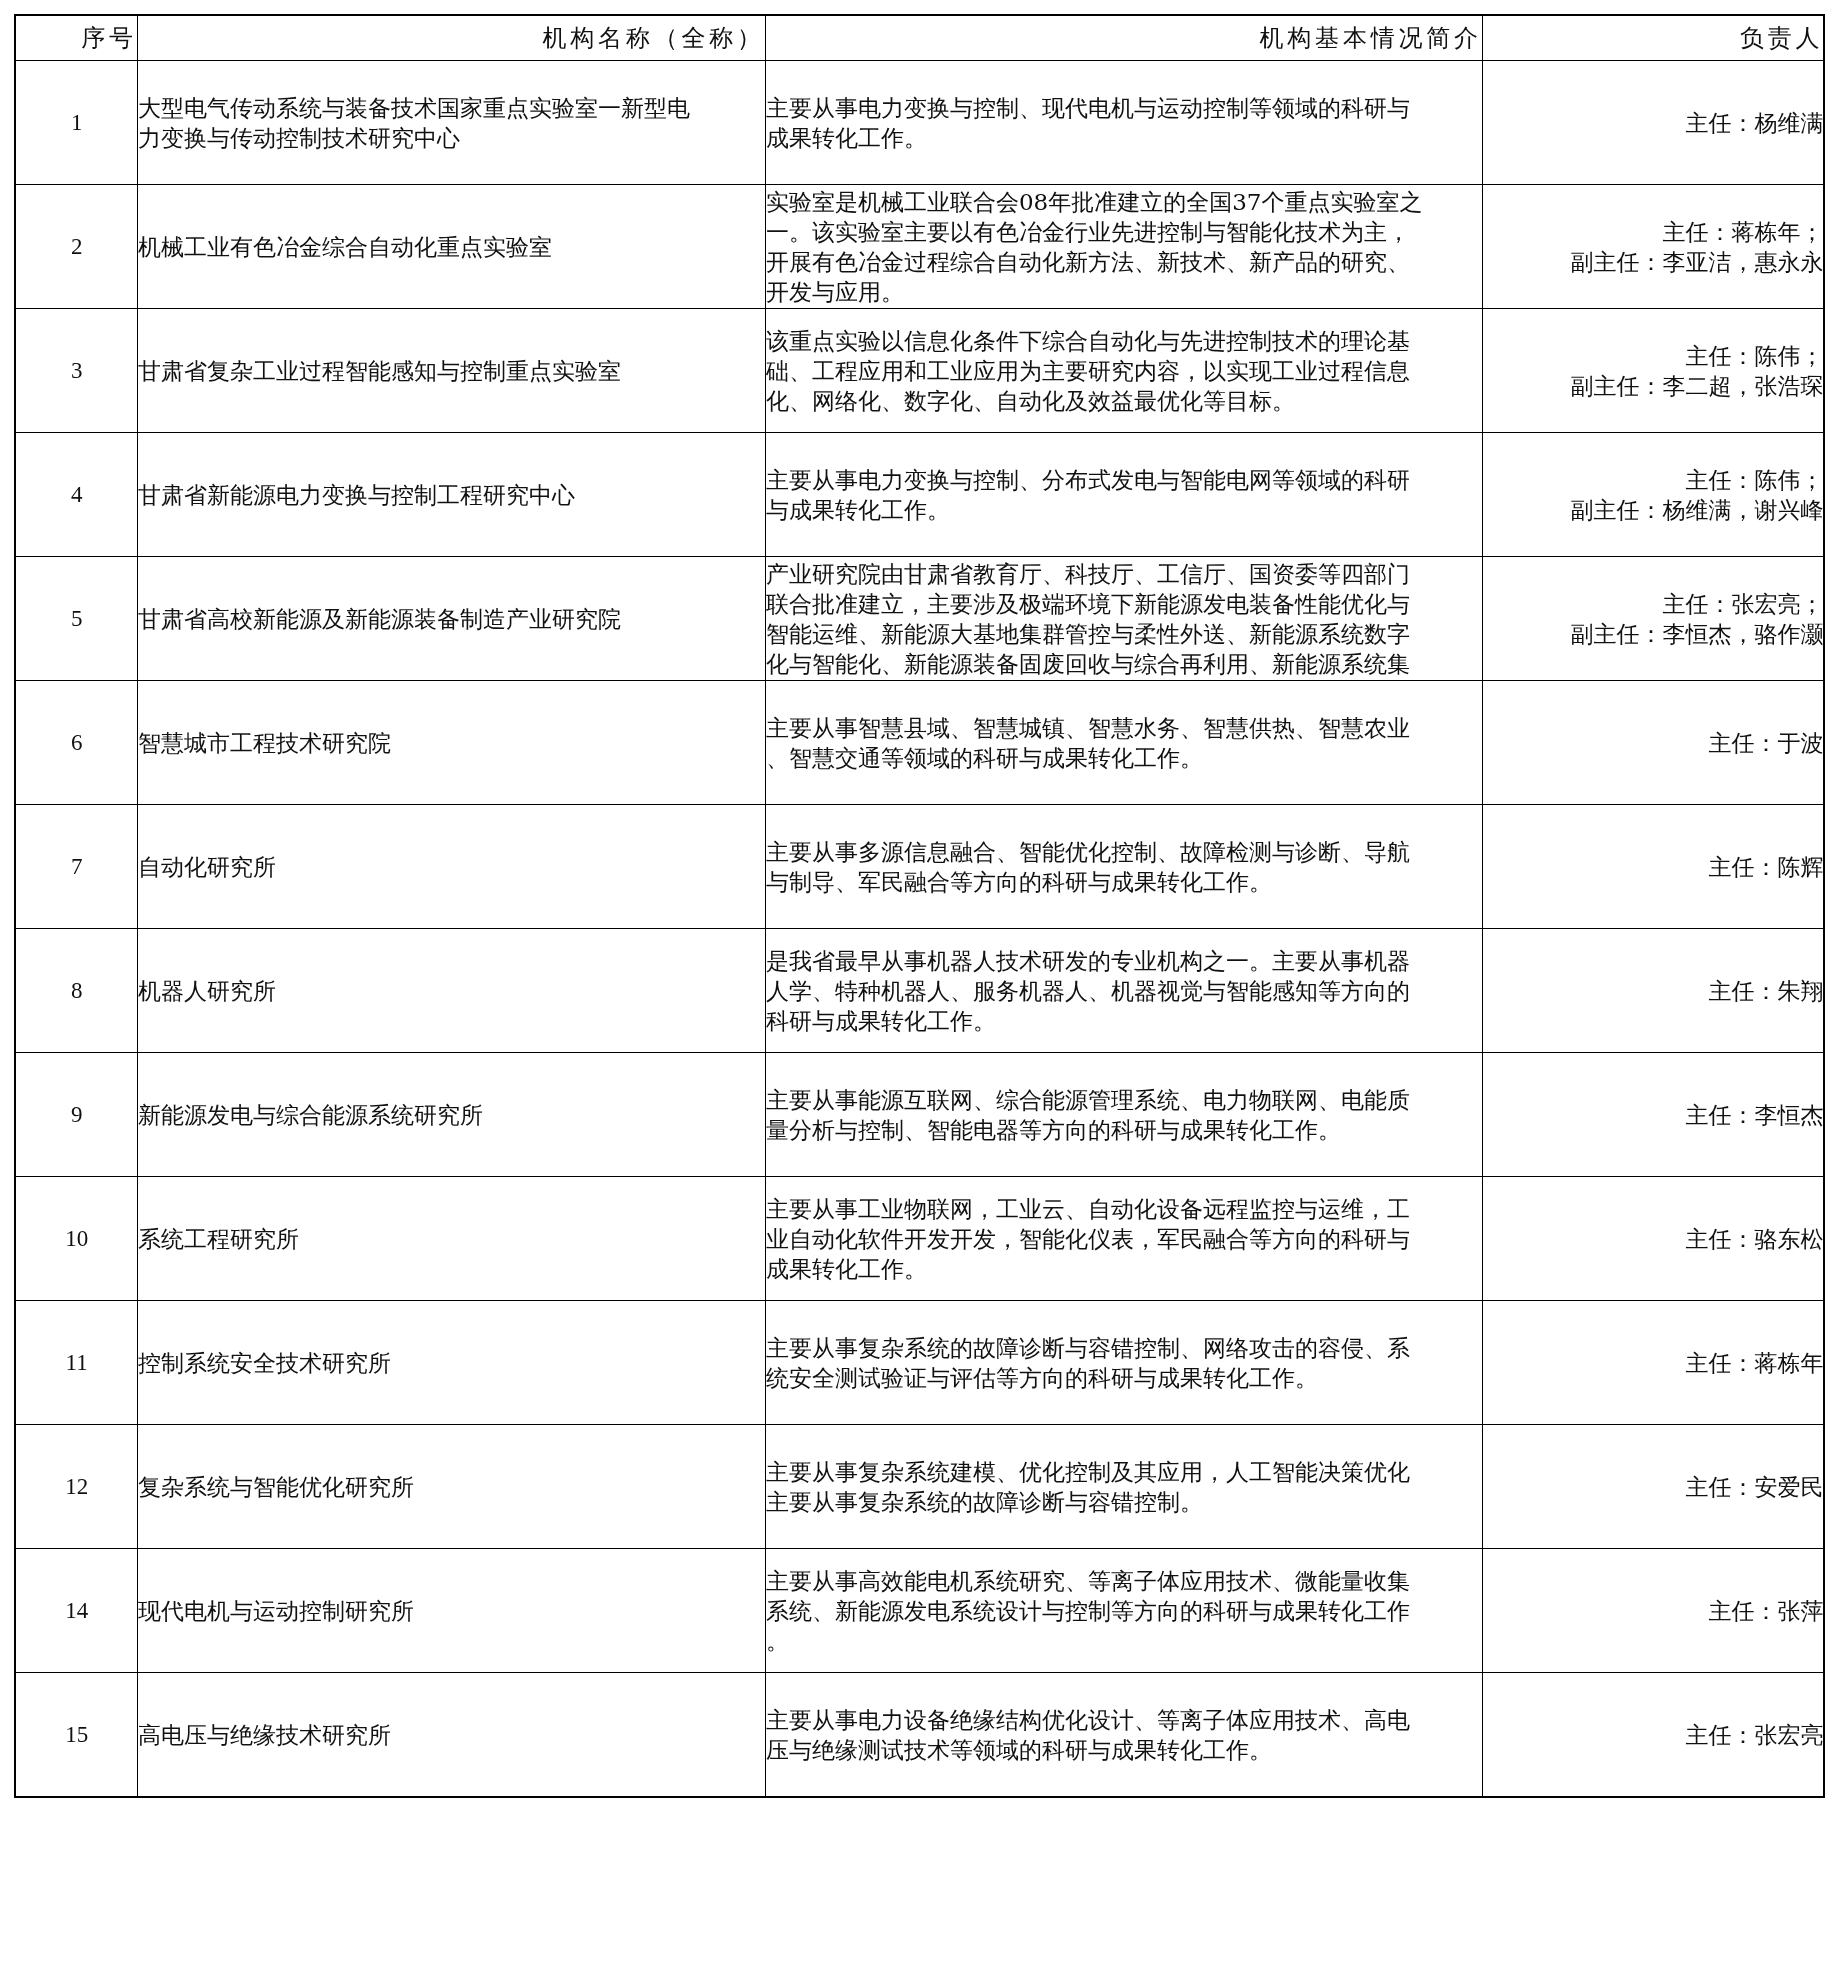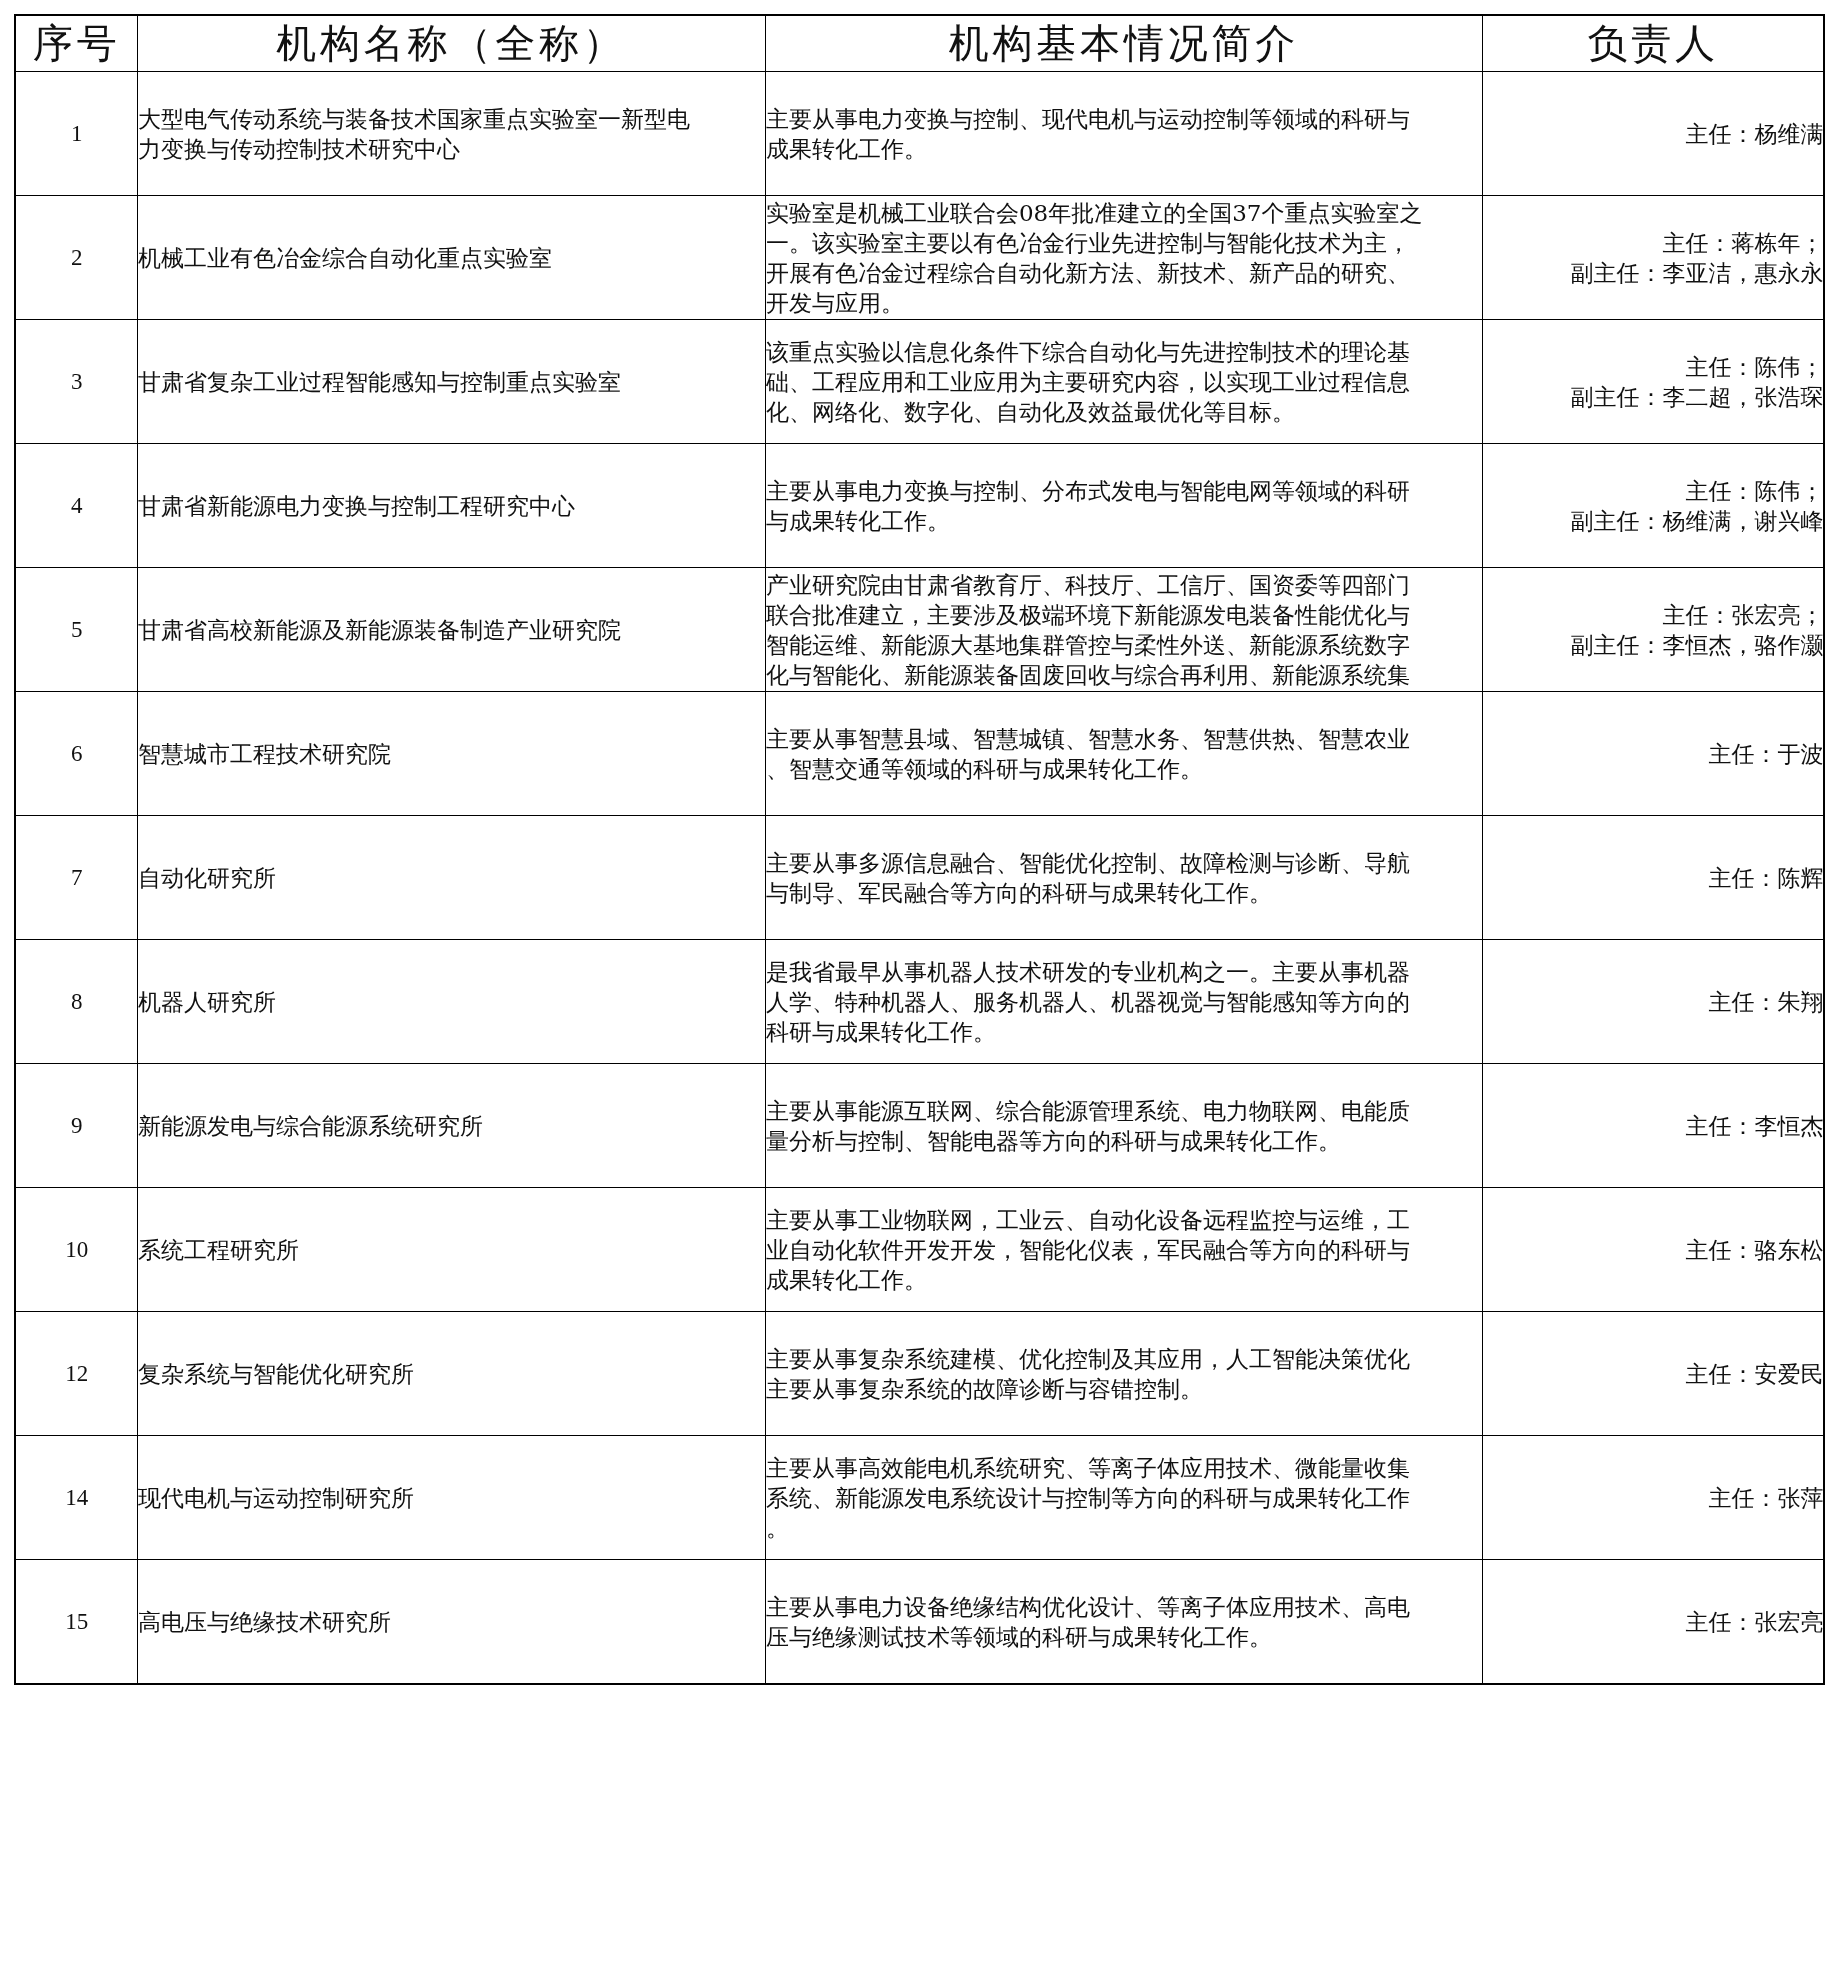--- a/index.html
+++ b/index.html
@@ -13,23 +13,23 @@
   }
   table.inst th, table.inst td {
     border: 1.9px solid #000;
     padding: 0;
     overflow: hidden;
   }
   table.inst th {
     height: 44px;
     font-family: Liberation Serif, serif;
     font-weight: normal;
-    font-size: 40px;
+    font-size: 24px;
     letter-spacing: 3.8px;
-    text-align: center;
+    text-align: right;
     vertical-align: middle;
   }
   table.inst td {
     height: 123px;
     font-size: 23px;
     line-height: 30px;
     vertical-align: middle;
   }
   td.c-no { text-align: center; font-family: "Liberation Serif", serif; font-size: 24px; }
   td.c-name { padding-left: 5.8px; padding-right: 3.8px; }
@@ -213,20 +213,35 @@
             <span class="line">主要从事工业物联网，工业云、自动化设备远程监控与运维，工</span>
             <span class="line">业自动化软件开发开发，智能化仪表，军民融合等方向的科研与</span>
             <span class="line">成果转化工作。</span>
           </div>
         </td>
         <td class="c-head">
           <span class="line">主任：骆东松</span>
         </td>
       </tr>
       <tr>
+        <td class="c-no">11</td>
+        <td class="c-name">
+          <span class="line">控制系统安全技术研究所</span>
+        </td>
+        <td class="c-desc">
+          <div class="clip">
+            <span class="line">主要从事复杂系统的故障诊断与容错控制、网络攻击的容侵、系</span>
+            <span class="line">统安全测试验证与评估等方向的科研与成果转化工作。</span>
+          </div>
+        </td>
+        <td class="c-head">
+          <span class="line">主任：蒋栋年</span>
+        </td>
+      </tr>
+      <tr>
         <td class="c-no">12</td>
         <td class="c-name">
           <span class="line">复杂系统与智能优化研究所</span>
         </td>
         <td class="c-desc">
           <div class="clip">
             <span class="line">主要从事复杂系统建模、优化控制及其应用，人工智能决策优化</span>
             <span class="line">主要从事复杂系统的故障诊断与容错控制。</span>
           </div>
         </td>

